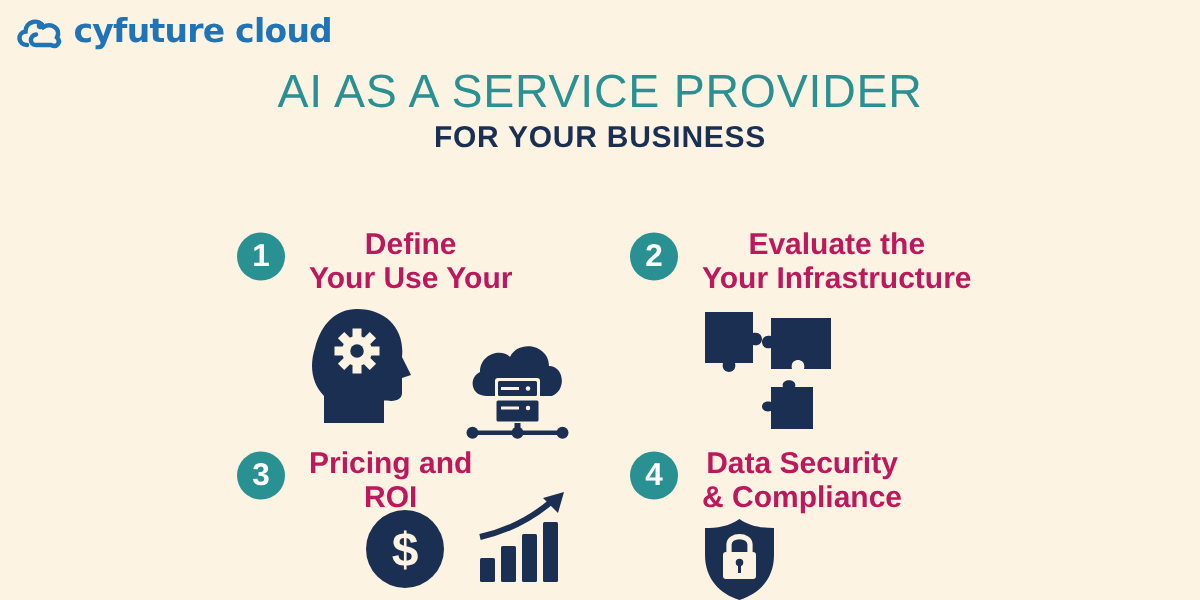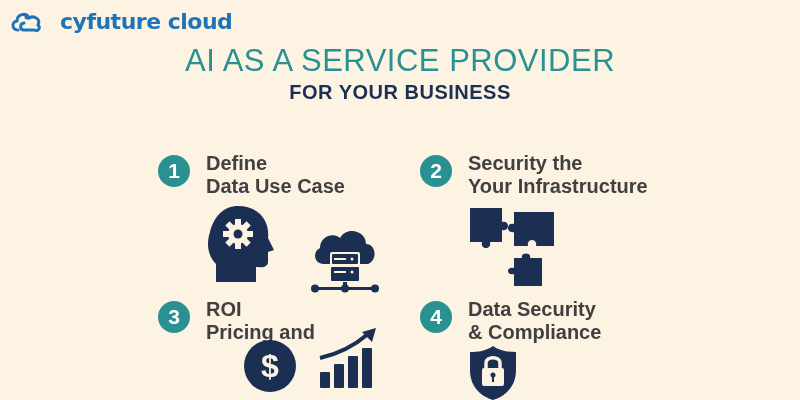--- a/index.html
+++ b/index.html
@@ -1,25 +1,25 @@
 <!DOCTYPE html>
 <html><head>
 <meta charset="utf-8">
 <style>
   html,body{margin:0;padding:0;}
   body{width:800px;height:400px;overflow:hidden;background:#fdf3e3;font-family:"Liberation Sans",sans-serif;position:relative;}
-  .logo{position:absolute;left:10px;top:8px;display:flex;align-items:center;gap:16px;}
+  .logo{position:absolute;left:10px;top:8px;display:flex;align-items:center;gap:5px;}
   .logo-text{font-family:"DejaVu Sans",sans-serif;font-weight:bold;font-size:22px;color:#1f74b8;letter-spacing:-0.5px;}
   .title{position:absolute;left:0;width:800px;top:44px;text-align:center;}
   .t1{font-size:21px;font-weight:bold;color:#1b2f52;letter-spacing:0.5px;line-height:26px;}
   .t2{font-size:31px;font-weight:normal;color:#2a9193;letter-spacing:0.5px;line-height:34px;}
   .t3{font-size:20px;font-weight:bold;color:#1b2f52;letter-spacing:0.5px;line-height:28px;}
   .step{position:absolute;display:flex;align-items:flex-start;}
   .num{width:32px;height:32px;border-radius:50%;background:#2a9193;color:#fff;font-weight:bold;font-size:21px;display:flex;align-items:center;justify-content:center;margin-top:3px;}
-  .stxt{margin-left:16px;color:#404040;font-weight:bold;font-size:20px;line-height:23px;}
+  .stxt{margin-left:16px;color:#be185d;font-weight:bold;font-size:20px;line-height:23px;text-align:center;}
   .ico{position:absolute;}
 </style>
 </head>
 <body>
 
 <div class="logo">
   <svg width="34" height="26" viewBox="0 0 34 26">
     <path d="M8 22 C2 22 1 14 7 13 C7 6 16 4 19 10 C24 7 31 11 28 17 C31 20 28 24 24 22 L14 22 C10 22 9 16 14 15" fill="none" stroke="#1f74b8" stroke-width="3" stroke-linecap="round"></path>
     <circle cx="17" cy="9" r="2.5" fill="#1f74b8"></circle>
   </svg>
@@ -28,21 +28,21 @@
 
 <div class="title">
   <div class="t2">AI AS A SERVICE PROVIDER</div>
   <div class="t3">FOR YOUR BUSINESS</div>
 </div>
 
 <div class="step" style="left:158px;top:152px;">
   <div class="num">1</div>
   <div class="stxt">
     <div>Define</div>
-    <div>Data Use Case</div>
+    <div>Your Use Your</div>
   </div>
 </div>
 <svg class="ico" style="left:208px;top:204px;" width="68" height="80" viewBox="0 0 68 80">
   <path d="M30 2 C50 2 62 16 60 34 L66 46 L60 48 L60 58 C60 62 56 64 50 63 L48 63 L48 78 L8 78 L8 60 C0 52 -2 40 2 28 C6 12 16 2 30 2 Z" fill="#1b2f52"></path>
   <g transform="translate(30,30)" fill="#fdf3e3">
     <circle r="10"></circle>
     <rect x="-3" y="-15" width="6" height="30"></rect>
     <rect x="-15" y="-3" width="30" height="6"></rect>
     <rect x="-3" y="-15" width="6" height="30" transform="rotate(45)"></rect>
     <rect x="-3" y="-15" width="6" height="30" transform="rotate(-45)"></rect>
@@ -61,35 +61,35 @@
   <rect x="33" y="58" width="4" height="6" fill="#1b2f52"></rect>
   <rect x="4" y="63" width="62" height="3" fill="#1b2f52"></rect>
   <circle cx="5" cy="64.5" r="4" fill="#1b2f52"></circle>
     <circle cx="35" cy="64.5" r="4" fill="#1b2f52"></circle>
     <circle cx="65" cy="64.5" r="4" fill="#1b2f52"></circle>
 </svg>
 
 <div class="step" style="left:420px;top:152px;">
   <div class="num">2</div>
   <div class="stxt">
-    <div>Security the</div>
+    <div>Evaluate the</div>
     <div>Your Infrastructure</div>
   </div>
 </div>
 <svg class="ico" style="left:470px;top:208px;" width="86" height="80" viewBox="0 0 86 80">
   <path d="M0 0 L32 0 L32 14 C40 12 40 24 32 22 L32 34 L20 34 C22 42 10 42 12 34 L0 34 Z" fill="#1b2f52"></path>
   <path d="M44 4 L84 4 L84 38 L66 38 C68 30 56 30 58 38 L44 38 L44 24 C36 26 36 14 44 16 Z" fill="#1b2f52"></path>
   <path d="M44 50 L52 50 C50 44 62 44 60 50 L72 50 L72 78 L44 78 L44 66 C36 68 36 58 44 60 Z" fill="#1b2f52"></path>
 </svg>
 
 <div class="step" style="left:158px;top:298px;">
   <div class="num">3</div>
   <div class="stxt">
+    <div>Pricing and</div>
     <div>ROI</div>
-    <div>Pricing and</div>
   </div>
 </div>
 <svg class="ico" style="left:244px;top:340px;" width="52" height="52" viewBox="0 0 52 52">
   <circle cx="26" cy="26" r="26" fill="#1b2f52"></circle>
   <text x="26" y="37" text-anchor="middle" font-family="Liberation Sans, sans-serif" font-size="32" font-weight="bold" fill="#fdf3e3">$</text>
 </svg>
 <svg class="ico" style="left:318px;top:328px;" width="62" height="62" viewBox="0 0 62 62">
   <rect x="2" y="44" width="10" height="16" rx="1" fill="#1b2f52"></rect>
   <rect x="16" y="36" width="10" height="24" rx="1" fill="#1b2f52"></rect>
   <rect x="30" y="28" width="10" height="32" rx="1" fill="#1b2f52"></rect>

